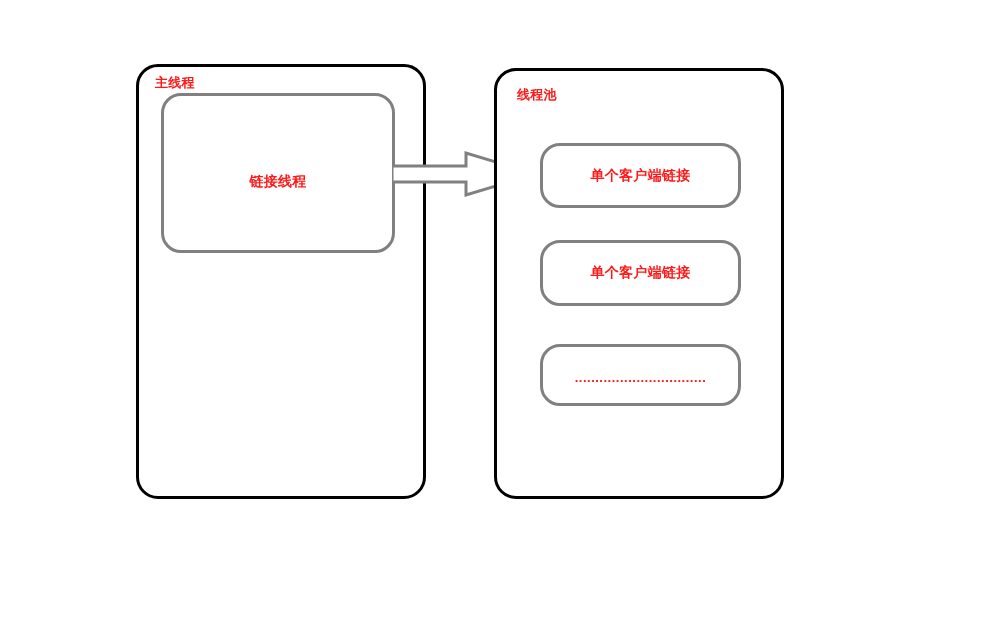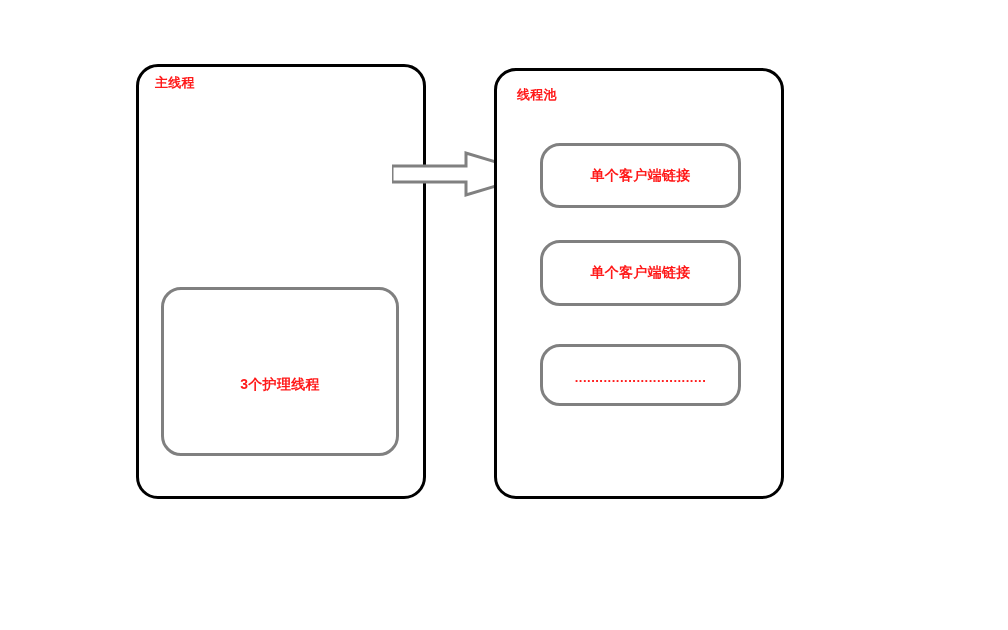--- a/index.html
+++ b/index.html
@@ -136,24 +136,24 @@
 </style>
 </head>
 <body>
 
 <div id="canvas">
 
   <div class="outer-box" id="main-thread-container"></div>
 
   <div class="container-label" id="main-thread-label">主线程</div>
 
+  <div class="inner-box" id="connection-thread-box">
+    <span class="inner-box-label">链接线程</span>
+  </div>
 
-  <div class="inner-box" id="worker-threads-box">
-    <span class="inner-box-label">3个护理线程</span>
-  </div>
 
   <svg id="flow-arrow" viewBox="0 0 148 52">
     <polygon points="0,18 74,18 74,5 144,26 74,47 74,34 0,34" fill="#ffffff" stroke="#808080" stroke-width="3" stroke-linejoin="miter"></polygon>
   </svg>
 
   <div class="outer-box" id="thread-pool-container"></div>
 
   <div class="container-label" id="thread-pool-label">线程池</div>
 
   <div class="inner-box" id="client-connection-box-1">

